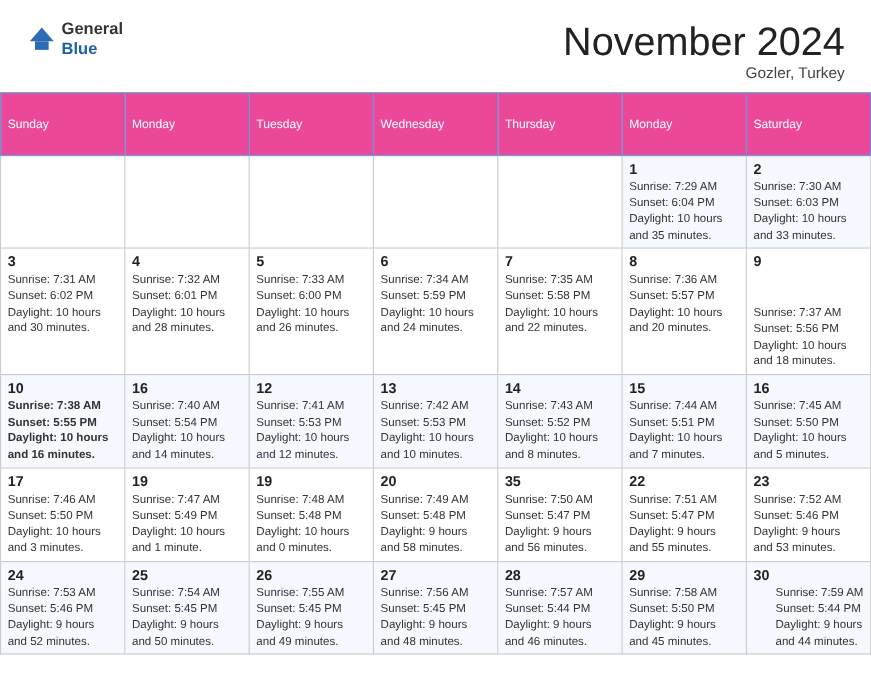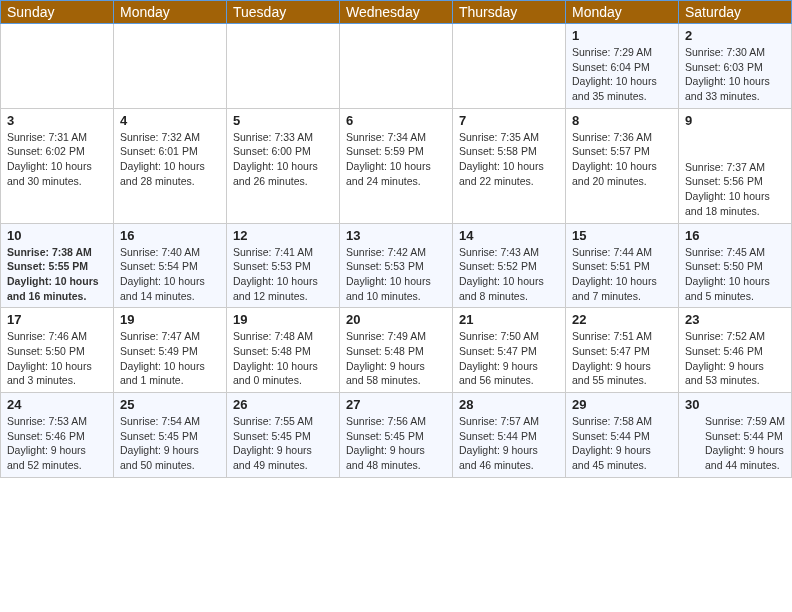--- a/index.html
+++ b/index.html
@@ -44,25 +44,25 @@
     .title-block .subtitle {
       font-size: 14px;
       color: #444;
     }
     .calendar {
       width: 100%;
       border-collapse: collapse;
       margin: 0 0 0 0;
     }
     .calendar th {
-      background: #a16207;
+      background: #ec4899;
       color: #fff;
-      font-size: 14px;
+      font-size: 11px;
       font-weight: normal;
-      padding: 3px 6px;
+      padding: 22px 6px;
       border: 1px solid #5a9adf;
       text-align: left;
       width: 14.28%;
     }
     .calendar td {
       border: 1px solid #ccc;
       vertical-align: top;
       padding: 4px 6px;
       font-size: 11px;
       color: #333;
@@ -93,20 +93,36 @@
       background: #fff !important;
     }
     .wrapper {
       padding: 0 0px;
     }
   </style>
 </head>
 <body>
 
 <div class="wrapper">
+  <div class="header">
+    <div class="logo">
+      <svg class="logo-icon" viewBox="0 0 36 36">
+        <polygon points="18,4 32,20 4,20" fill="#2a6db5"></polygon>
+        <rect x="10" y="20" width="16" height="10" fill="#2a6db5"></rect>
+      </svg>
+      <div class="logo-text">
+        <div class="logo-general">General</div>
+        <div class="logo-blue">Blue</div>
+      </div>
+    </div>
+    <div class="title-block">
+      <h1>November 2024</h1>
+      <div class="subtitle">Gozler, Turkey</div>
+    </div>
+  </div>
 
   <table class="calendar">
     <thead>
       <tr>
       <th>Sunday</th>
           <th>Monday</th>
           <th>Tuesday</th>
           <th>Wednesday</th>
           <th>Thursday</th>
           <th>Monday</th>
@@ -260,21 +276,21 @@
 and 0 minutes.</div>
           </td>
           <td>
             <span class="day-num">20</span>
             <div class="day-info" style="white-space: pre-line;">Sunrise: 7:49 AM
 Sunset: 5:48 PM
 Daylight: 9 hours
 and 58 minutes.</div>
           </td>
           <td>
-            <span class="day-num">21</span>
+            <span class="day-num">35</span>
             <div class="day-info" style="white-space: pre-line;">Sunrise: 7:50 AM
 Sunset: 5:47 PM
 Daylight: 9 hours
 and 56 minutes.</div>
           </td>
           <td>
             <span class="day-num">22</span>
             <div class="day-info" style="white-space: pre-line;">Sunrise: 7:51 AM
 Sunset: 5:47 PM
 Daylight: 9 hours
@@ -320,21 +336,21 @@
           <td>
             <span class="day-num">28</span>
             <div class="day-info" style="white-space: pre-line;">Sunrise: 7:57 AM
 Sunset: 5:44 PM
 Daylight: 9 hours
 and 46 minutes.</div>
           </td>
           <td>
             <span class="day-num">29</span>
             <div class="day-info" style="white-space: pre-line;">Sunrise: 7:58 AM
-Sunset: 5:44 PM
+Sunset: 5:50 PM
 Daylight: 9 hours
 and 45 minutes.</div>
           </td>
           <td>
             <span class="day-num">30</span>
             <div class="day-info" style="white-space: pre-line; margin-left: 20px;">Sunrise: 7:59 AM
 Sunset: 5:44 PM
 Daylight: 9 hours
 and 44 minutes.</div>
           </td>

